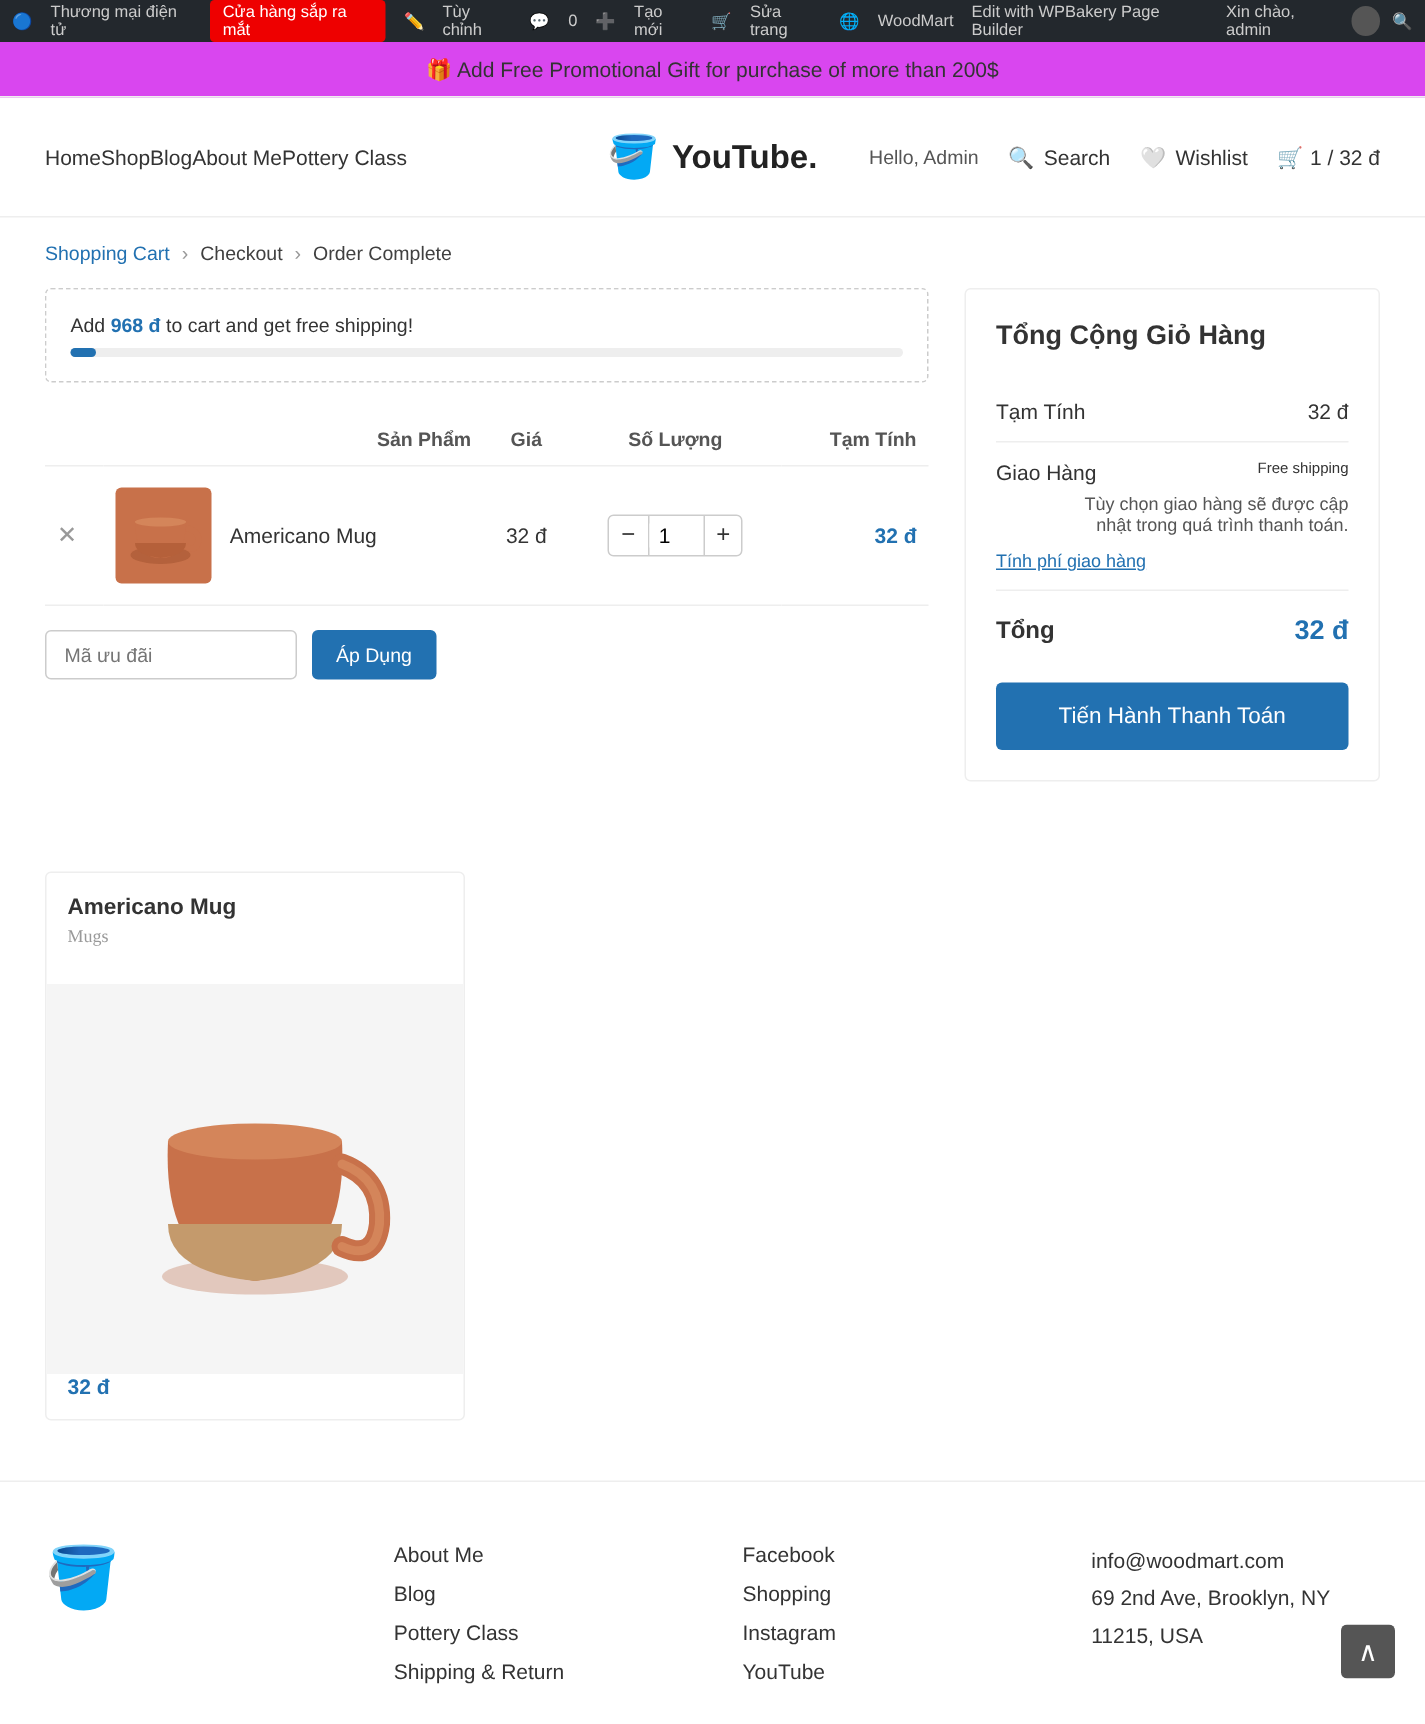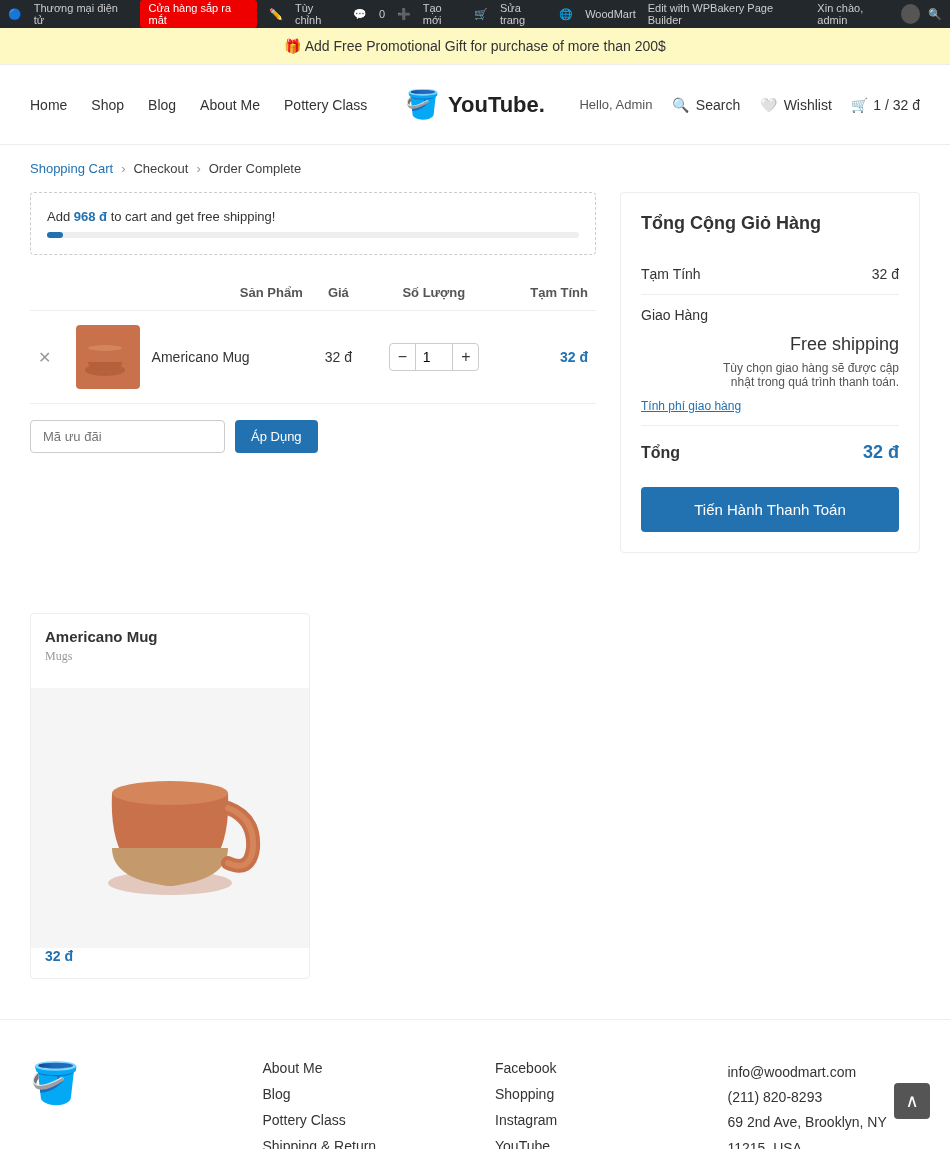--- a/index.html
+++ b/index.html
@@ -15,37 +15,37 @@
       display: flex;
       align-items: center;
       gap: 12px;
     }
     .admin-bar a { color: #ccc; text-decoration: none; }
     .admin-bar .admin-right { margin-left: auto; display: flex; align-items: center; gap: 8px; }
     .admin-bar .wp-icon { width: 20px; height: 20px; background: #555; border-radius: 50%; display: inline-block; }
 
     
     .promo-banner {
-      background: #fef9c3;
+      background: #d946ef;
       text-align: center;
       padding: 10px;
       font-size: 14px;
       border-bottom: 1px solid #eee;
     }
 
     
     .header {
       display: flex;
       align-items: center;
       padding: 0 30px;
       height: 80px;
       border-bottom: 1px solid #eee;
       position: relative;
     }
-    .header-nav { display: flex; gap: 24px; align-items: center; }
+    .header-nav { display: flex; align-items: center; }
     .header-nav a { text-decoration: none; color: #333; font-size: 14px; }
     .header-logo {
       position: absolute;
       left: 50%;
       transform: translateX(-50%);
       display: flex;
       align-items: center;
       gap: 8px;
       font-size: 22px;
       font-weight: bold;
@@ -71,21 +71,21 @@
     .breadcrumb .current { color: #404040; text-align: center; }
 
     
     .main-content {
       padding: 0 30px 40px;
       display: flex;
       gap: 24px;
       align-items: flex-start;
     }
     .cart-section { flex: 1; }
-    .summary-section { width: 300px; flex-shrink: 0; }
+    .summary-section { width: 277px; flex-shrink: 0; }
 
     
     .free-shipping-bar {
       border: 1px dashed #ccc;
       padding: 16px;
       margin-bottom: 20px;
       border-radius: 4px;
     }
     .free-shipping-bar .msg { font-size: 13px; margin-bottom: 8px; }
     .free-shipping-bar .msg strong { color: #2271b1; }
@@ -170,21 +170,21 @@
     .coupon-row {
       display: flex;
       gap: 10px;
       padding: 16px 0;
     }
     .coupon-input {
       padding: 8px 12px;
       border: 1px solid #ccc;
       border-radius: 4px;
       font-size: 13px;
-      width: 195px;
+      width: 168px;
     }
     .coupon-btn {
       background: #2271b1;
       color: #fff;
       border: none;
       border-radius: 4px;
       padding: 8px 16px;
       cursor: pointer;
       font-size: 13px;
     }
@@ -199,21 +199,21 @@
     .summary-row {
       display: flex;
       justify-content: space-between;
       align-items: flex-start;
       padding: 12px 0;
       border-bottom: 1px solid #eee;
       font-size: 14px;
     }
     .summary-row .label { color: #333; }
     .summary-row .value { color: #333; text-align: right; }
-    .free-shipping-tag { color: #333; font-size: 18px; margin-top: 27px; }
+    .free-shipping-tag { color: #333; font-size: 10px; }
     .shipping-note { font-size: 12px; color: #555; text-align: right; max-width: 180px; }
     .shipping-link { color: #2271b1; text-decoration: underline; cursor: pointer; font-size: 12px; display: block; text-align: right; margin-top: 4px; }
     .summary-total {
       display: flex;
       justify-content: space-between;
       align-items: center;
       padding: 16px 0;
       font-size: 16px;
       font-weight: bold;
     }
@@ -489,21 +489,20 @@
     <ul class="footer-links">
       <li><a>Facebook</a></li>
       <li><a>Shopping</a></li>
       <li><a>Instagram</a></li>
       <li><a>YouTube</a></li>
     </ul>
   </div>
   <div class="footer-col">
     <div class="footer-contact">
       <div>info@woodmart.com</div>
-      <div>(211) 820-8293</div>
       <div>69 2nd Ave, Brooklyn, NY 11215, USA</div>
     </div>
   </div>
 </footer>
 
 <button class="back-to-top">
   <span>∧</span>
 </button>
 
 </body></html>

